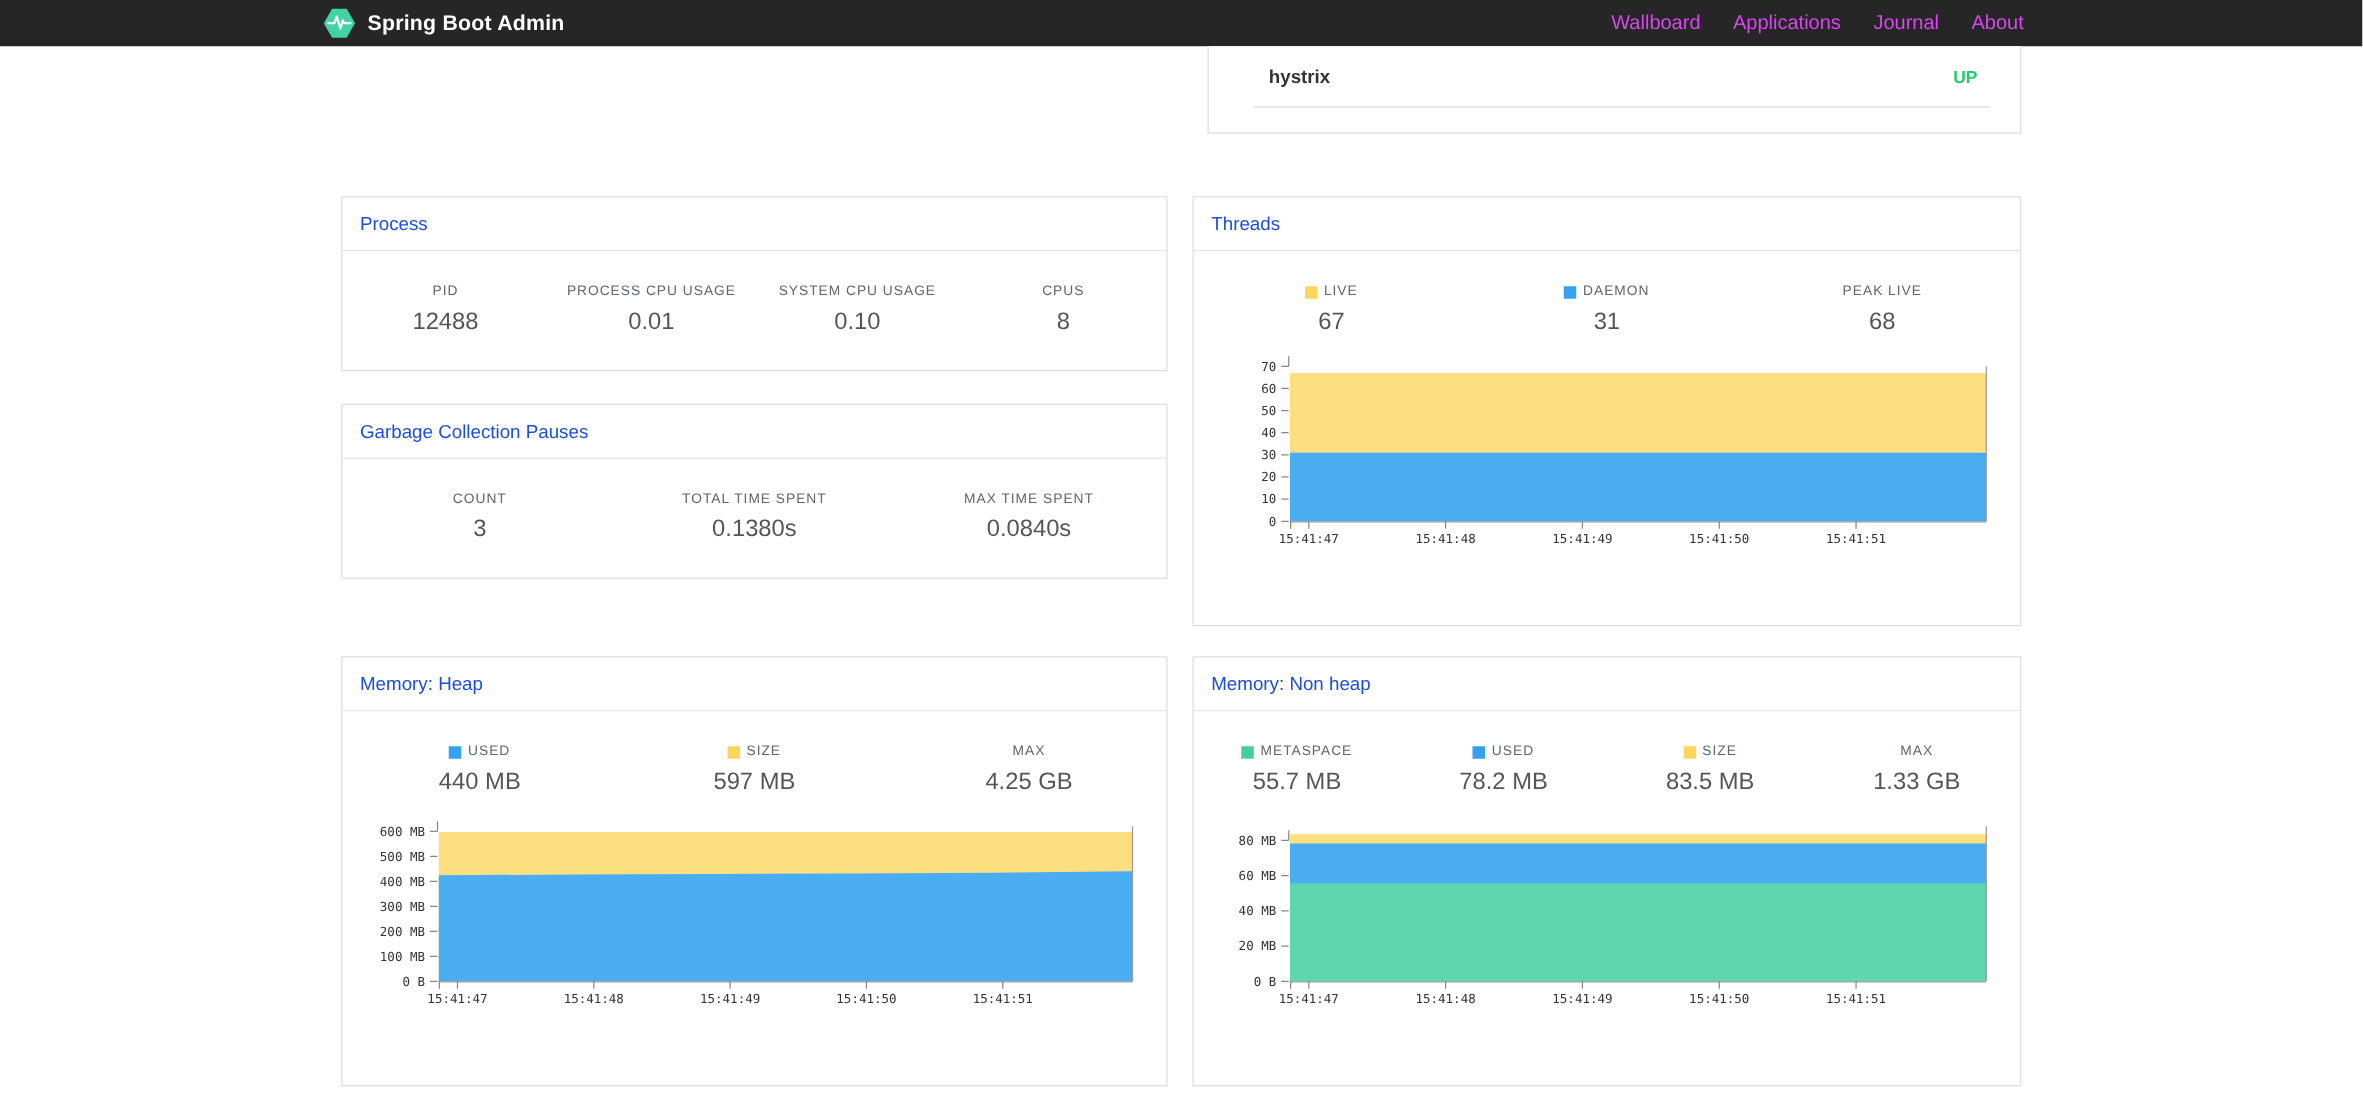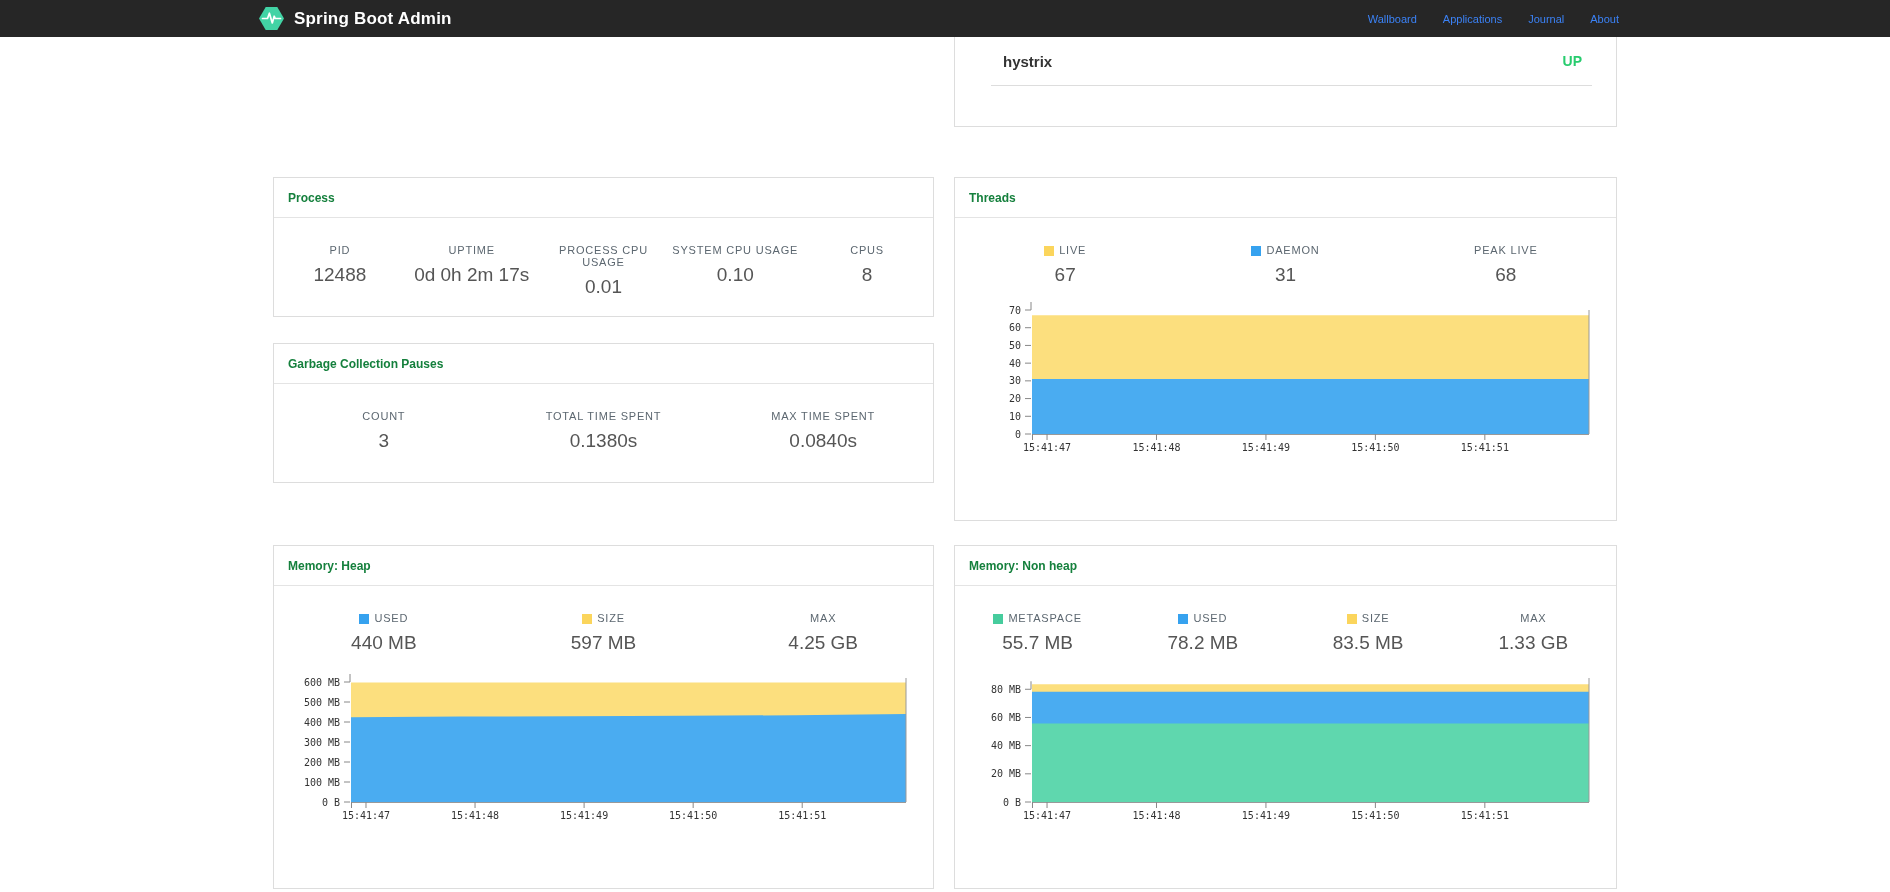--- a/index.html
+++ b/index.html
@@ -12,40 +12,40 @@
   .navbar {
     height:37px; background:#262626; display:flex; align-items:center;
   }
   .navbar-inner {
     width:1374px; margin:12px auto; display:flex; align-items:center; height:100%;gap:40px;
   }
   .brand { display:flex; align-items:center; gap:9px; }
   .brand-title { color:#fff; font-weight:bold; font-size:17px; letter-spacing:0.2px; }
   .nav-links { margin-left:auto; display:flex; }
   .nav-links a {
-    color:#3b82f6; text-decoration:none; font-size:11px; padding:0 13px;
+    color:#d946ef; text-decoration:none; font-size:16px; padding:0 13px;
   }
   
   .content { width:1344px; margin:0 auto; }
   .grid { display:grid; grid-template-columns:661px 663px; gap:20px; }
   .row1 { margin-top:50px; }
   .row2 { margin-top:24px; }
   .col-stack { display:flex; flex-direction:column; gap:26px; }
   
   .panel {
     background:#fff; border:1px solid #ddd; box-sizing:border-box; overflow:hidden;
   }
   .panel-heading {
     padding:13px 14px 12px 14px; border-bottom:1px solid #e4e4e4;
-    font-size:12px; font-weight:bold; color:#15803d;
+    font-size:15px; font-weight:normal; color:#1d4ed8;
   }
   .panel-sm { height:140px; }
   .panel-lg { height:344px; }
   
-  .hystrix-panel { height:90px; border-top:none; }
+  .hystrix-panel { height:70px; border-top:none;margin-left:12px; }
   .hystrix-row {
     margin:0 24px 0 36px; height:48px; border-bottom:1px solid #ddd;
     display:flex; align-items:center; justify-content:space-between;
   }
   .app-name { font-size:15px; font-weight:bold; color:#333; padding-left:12px; }
   .app-status { font-size:14px; font-weight:bold; color:#27cc6e; padding-right:10px; }
   
   .stats { display:flex; padding-top:26px; }
   .stat { flex:1; text-align:center; }
   .stat-label {
@@ -98,26 +98,20 @@
   <div class="grid row1">
     <div class="col-stack">
       <div class="panel panel-sm">
         <div class="panel-heading">Process</div>
         <div class="stats">
             <div class="stat">
               <div class="stat-label">
                 <span>PID</span>
               </div>
               <div class="stat-value">12488</div>
-            </div>
-            <div class="stat">
-              <div class="stat-label">
-                <span>UPTIME</span>
-              </div>
-              <div class="stat-value">0d 0h 2m 17s</div>
             </div>
             <div class="stat">
               <div class="stat-label">
                 <span>PROCESS CPU USAGE</span>
               </div>
               <div class="stat-value">0.01</div>
             </div>
             <div class="stat">
               <div class="stat-label">
                 <span>SYSTEM CPU USAGE</span>

